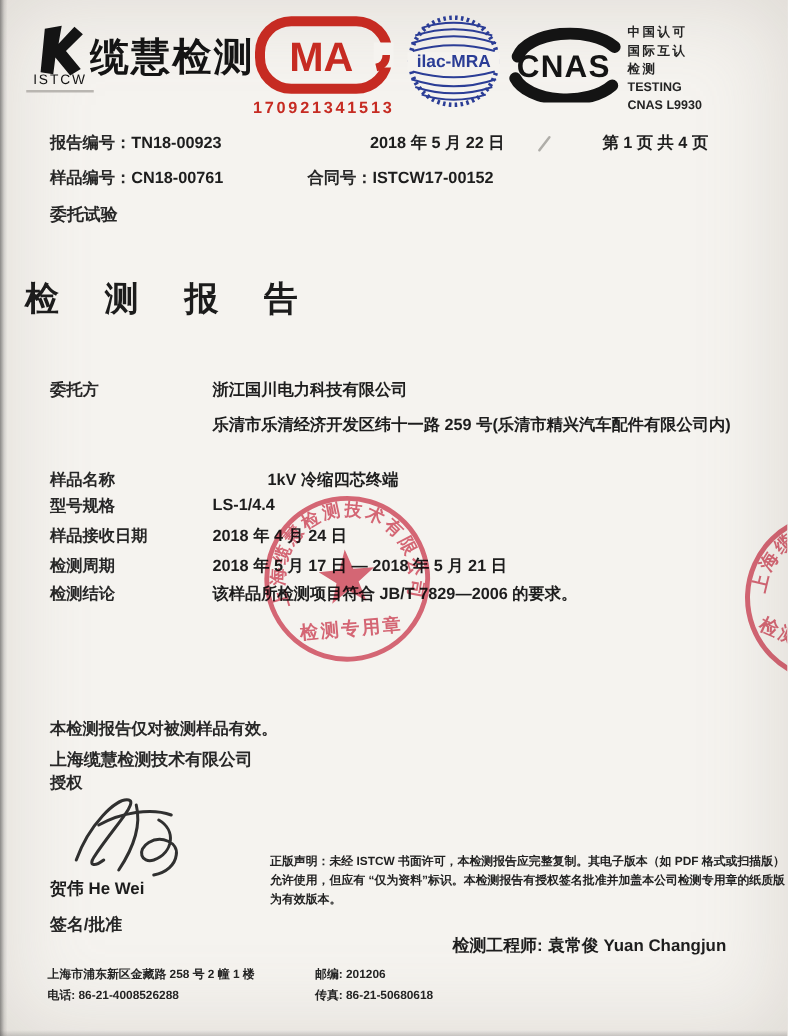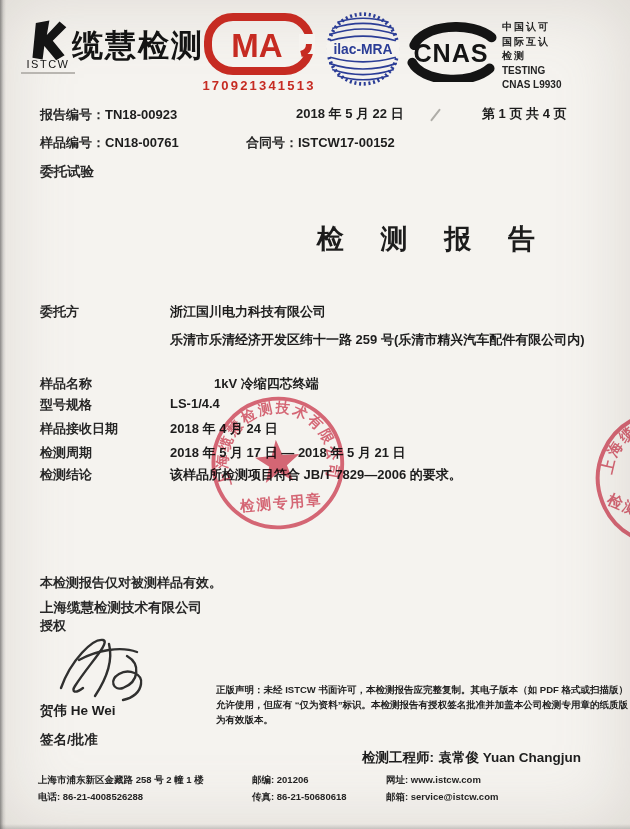--- a/index.html
+++ b/index.html
@@ -9,21 +9,21 @@
     box-shadow:inset 0 0 70px rgba(158,148,136,.28);
     font-family:"Liberation Sans", sans-serif;
     color:#222;
   }
   .abs{position:absolute;}
   .lbl{font-weight:600;font-size:13px;color:#272727;}
   .val{font-weight:700;font-size:13px;color:#1d1d1d;}
   .title{
     font-family:"Liberation Serif", serif;
     font-size:27px;font-weight:700;letter-spacing:15px;color:#1c1c1c;
-    text-align:right;width:530px;left:20px;top:221px;
+    text-align:left;width:530px;left:20px;top:221px;
   }
   .accred{font-size:10px;font-weight:700;line-height:1.45;color:#242424;}
   .accred .cn{letter-spacing:2px;font-family:"Liberation Serif",serif;}
   .cmanum{font-size:13px;font-weight:700;color:#c62b22;letter-spacing:2.2px;}
   .brand-cn{font-size:31px;font-weight:800;letter-spacing:2px;color:#141414;font-family:"Liberation Sans",sans-serif;}
   .istcw-en{font-size:11px;font-weight:400;letter-spacing:1.5px;color:#141414;}
   .tagline-bar{width:54px;height:2px;background:#b9b6b1;}
   .stamp{mix-blend-mode:multiply;opacity:.82;}
   .disclaimer{
     width:412px;font-size:9.5px;font-weight:600;line-height:1.6;color:#222;
@@ -185,18 +185,14 @@
   </div>
 
   <div class="abs footer-col" style="left:38px;top:772px;">
     <div>上海市浦东新区金藏路 258 号 2 幢 1 楼</div>
     <div>电话: 86-21-4008526288</div>
   </div>
   <div class="abs footer-col" style="left:252px;top:772px;">
     <div>邮编: 201206</div>
     <div>传真: 86-21-50680618</div>
   </div>
-  <div class="abs footer-col" style="left:386px;top:772px;">
-    <div>网址: www.istcw.com</div>
-    <div>邮箱: service@istcw.com</div>
-  </div>
 
 </div>
 
 </body></html>

